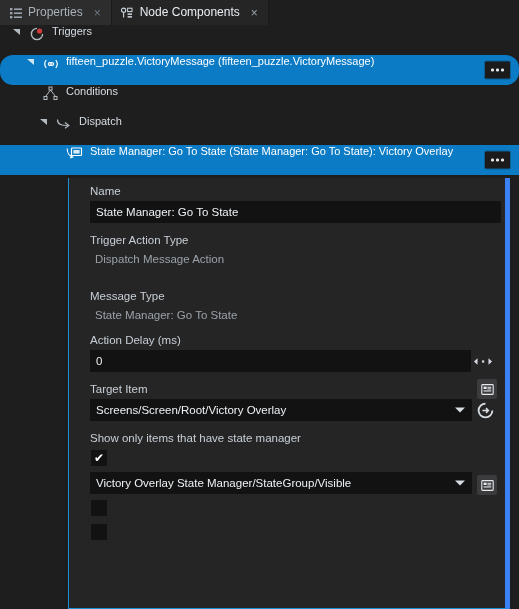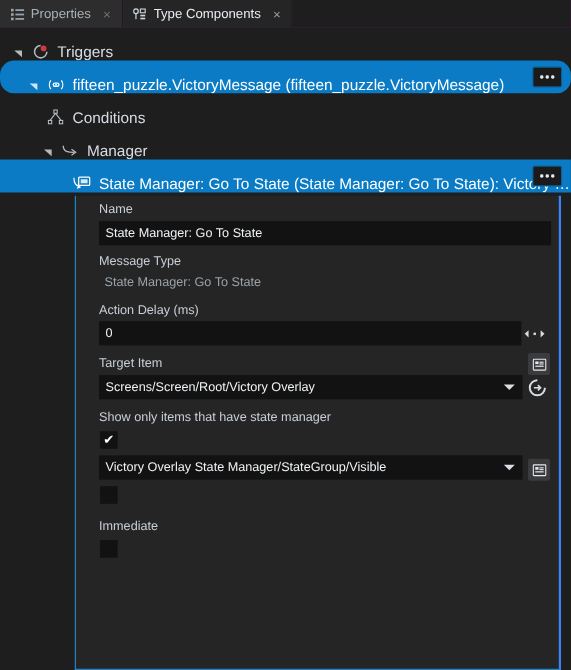--- a/index.html
+++ b/index.html
@@ -7,21 +7,21 @@
     width: 519px; height: 609px;
     background: #1e1e1e;
     font-family: "Liberation Sans", sans-serif;
     overflow: hidden;
   }
   body { position: relative; }
 
   
   .tabstrip {
     position: absolute; left: 0; top: 0; width: 519px; height: 25px;
-    background: #a21caf;
+    background: #ffffff;
     display: flex; align-items: stretch;
   }
   .tab {
     display: flex; align-items: center; gap: 6px;
     padding: 0 7px 0 9px;
     font-size: 12px; color: #bfc7cf;
     border-right: 1px solid #1a1a1a;
     cursor: default;
   }
   .tab.inactive { background: #2d2d2d; color: #a9b1b8; }
@@ -31,22 +31,22 @@
   .tab .tab-close {
     width: 13px; height: 13px; display: inline-flex; align-items: center; justify-content: center;
     font-size: 12px; color: #6f7884; margin-left: 2px;
   }
   .tab.active .tab-close { color: #9aa3ad; }
   .tabstrip-filler { flex: 1; background: #1e1e1e; }
 
   
   .tree { position: absolute; left: 0; top: 25px; width: 519px; }
   .row {
-    position: relative; height: 30px; display: flex; align-items: flex-end;
-    font-size: 14px; color: #d6dde4; white-space: nowrap;
+    position: relative; height: 30px; display: flex; align-items: flex-start;
+    font-size: 11px; color: #d6dde4; white-space: nowrap;
   }
   .row.dark { background: #1e1e1e; }
   .row.sel  { background: #0a7bc4; color: #ffffff; }
 
   .twisty {
     width: 13px; height: 13px; display: inline-flex; align-items: center; justify-content: center;
     flex: 0 0 13px;
   }
   .twisty svg { display: block; }
   .row-ico {
@@ -62,21 +62,21 @@
     background: #1b1b1b;
     display: flex; align-items: center; justify-content: center; gap: 2.5px;
   }
   .dots-btn i { width: 2.5px; height: 2.5px; border-radius: 50%; background: #e4e9ee; display: block; }
 
   
   .detail {
     position: absolute; left: 68px; top: 178px; width: 442px; height: 431px;
     background: #252526;
     border-left: 1px solid #1e8fd5;
-    border-right: 2px solid #3b82f6;
+    border-right: 5px solid #3b82f6;
     border-bottom: 1px solid #1e8fd5;
   }
   .gutter {
     position: absolute; left: 0; top: 178px; width: 68px; height: 431px;
     background: #1e1e1e;
   }
   .field { position: relative; padding: 0 10px 0 21px; }
   .flabel {
     font-size: 11.5px; color: #c8cfd6; line-height: 20px; padding-top: 3px;
     white-space: nowrap;
@@ -145,21 +145,21 @@
   <div class="tab active">
     <span class="tab-ico">
       <svg width="12" height="12" viewBox="0 0 12 12">
         <circle cx="2.6" cy="3.2" r="2.1" fill="none" stroke="#cfd6dd" stroke-width="1.1"></circle>
         <line x1="2.6" y1="5.3" x2="2.6" y2="10.5" stroke="#cfd6dd" stroke-width="1.1"></line>
         <rect x="6.6" y="1.2" width="4.4" height="3.4" fill="none" stroke="#cfd6dd" stroke-width="1"></rect>
         <rect x="6.6" y="6.4" width="4.4" height="1.5" fill="#cfd6dd"></rect>
         <rect x="6.6" y="9.1" width="4.4" height="1.5" fill="#cfd6dd"></rect>
       </svg>
     </span>
-    <span class="tab-label">Type Components</span>
+    <span class="tab-label">Node Components</span>
     <span class="tab-close">×</span>
   </div>
 
   <div class="tabstrip-filler"></div>
 </div>
 
 <div class="tree">
 
   <div class="row dark" style="padding-left:10px;">
     <span class="twisty">
@@ -216,21 +216,21 @@
       <svg width="9" height="9" viewBox="0 0 9 9">
           <path d="M1 2 L8 2 L8 8 Z" fill="#b3babf"></path>
         </svg>
     </span>
     <span class="row-ico" style="margin-left:5px;">
       <svg width="15" height="13" viewBox="0 0 15 13">
         <path d="M1.5 2.5 C1.5 8 6 8.5 11.5 8.5" fill="none" stroke="#b3babf" stroke-width="1.2"></path>
         <path d="M9 5.6 L12.8 8.5 L9 11.2" fill="none" stroke="#b3babf" stroke-width="1.2"></path>
       </svg>
     </span>
-    <span class="row-label">Manager</span>
+    <span class="row-label">Dispatch</span>
   </div>
 
   <div class="row sel" style="padding-left:66px;">
     <span class="row-ico">
       <svg width="17" height="15" viewBox="0 0 17 15">
         <rect x="5.5" y="2" width="10" height="7.5" rx="0.8" fill="none" stroke="#ffffff" stroke-width="1.2"></rect>
         <rect x="7.4" y="4" width="6.2" height="3.6" fill="#ffffff" opacity="0.85"></rect>
         <path d="M1.2 2.5 C1.2 8 3.2 9.5 6.2 10.8" fill="none" stroke="#ffffff" stroke-width="1.1"></path>
         <path d="M4.3 9.2 L6.7 11 L4 12" fill="none" stroke="#ffffff" stroke-width="1.1"></path>
       </svg>
@@ -246,22 +246,26 @@
 
 <div class="gutter"></div>
 
 <div class="detail">
 
   <div class="field">
     <div class="flabel">Name</div>
     <div class="input wide">State Manager: Go To State</div>
   </div>
 
-
-  <div class="field" style="margin-top:2px;">
+  <div class="field" style="margin-top:4px;">
+    <div class="flabel">Trigger Action Type</div>
+    <div class="fvalue-ro">Dispatch Message Action</div>
+  </div>
+
+  <div class="field" style="margin-top:14px;">
     <div class="flabel">Message Type</div>
     <div class="fvalue-ro">State Manager: Go To State</div>
   </div>
 
   <div class="field" style="margin-top:2px;">
     <div class="flabel">Action Delay (ms)</div>
     <div class="row-inline">
       <div class="input" style="width:386px;">0</div>
       <div class="spin">
         <svg width="20" height="11" viewBox="0 0 20 11">
@@ -333,19 +337,18 @@
     </div>
   </div>
 
   <div class="field" style="margin-top:6px;">
     <div class="checkbox">
       <span class="chk"></span>
     </div>
   </div>
 
   <div class="field" style="margin-top:8px;">
-    <div class="flabel">Immediate</div>
     <div class="checkbox">
       <span class="chk"></span>
     </div>
   </div>
 
 </div>
 
 </body></html>

